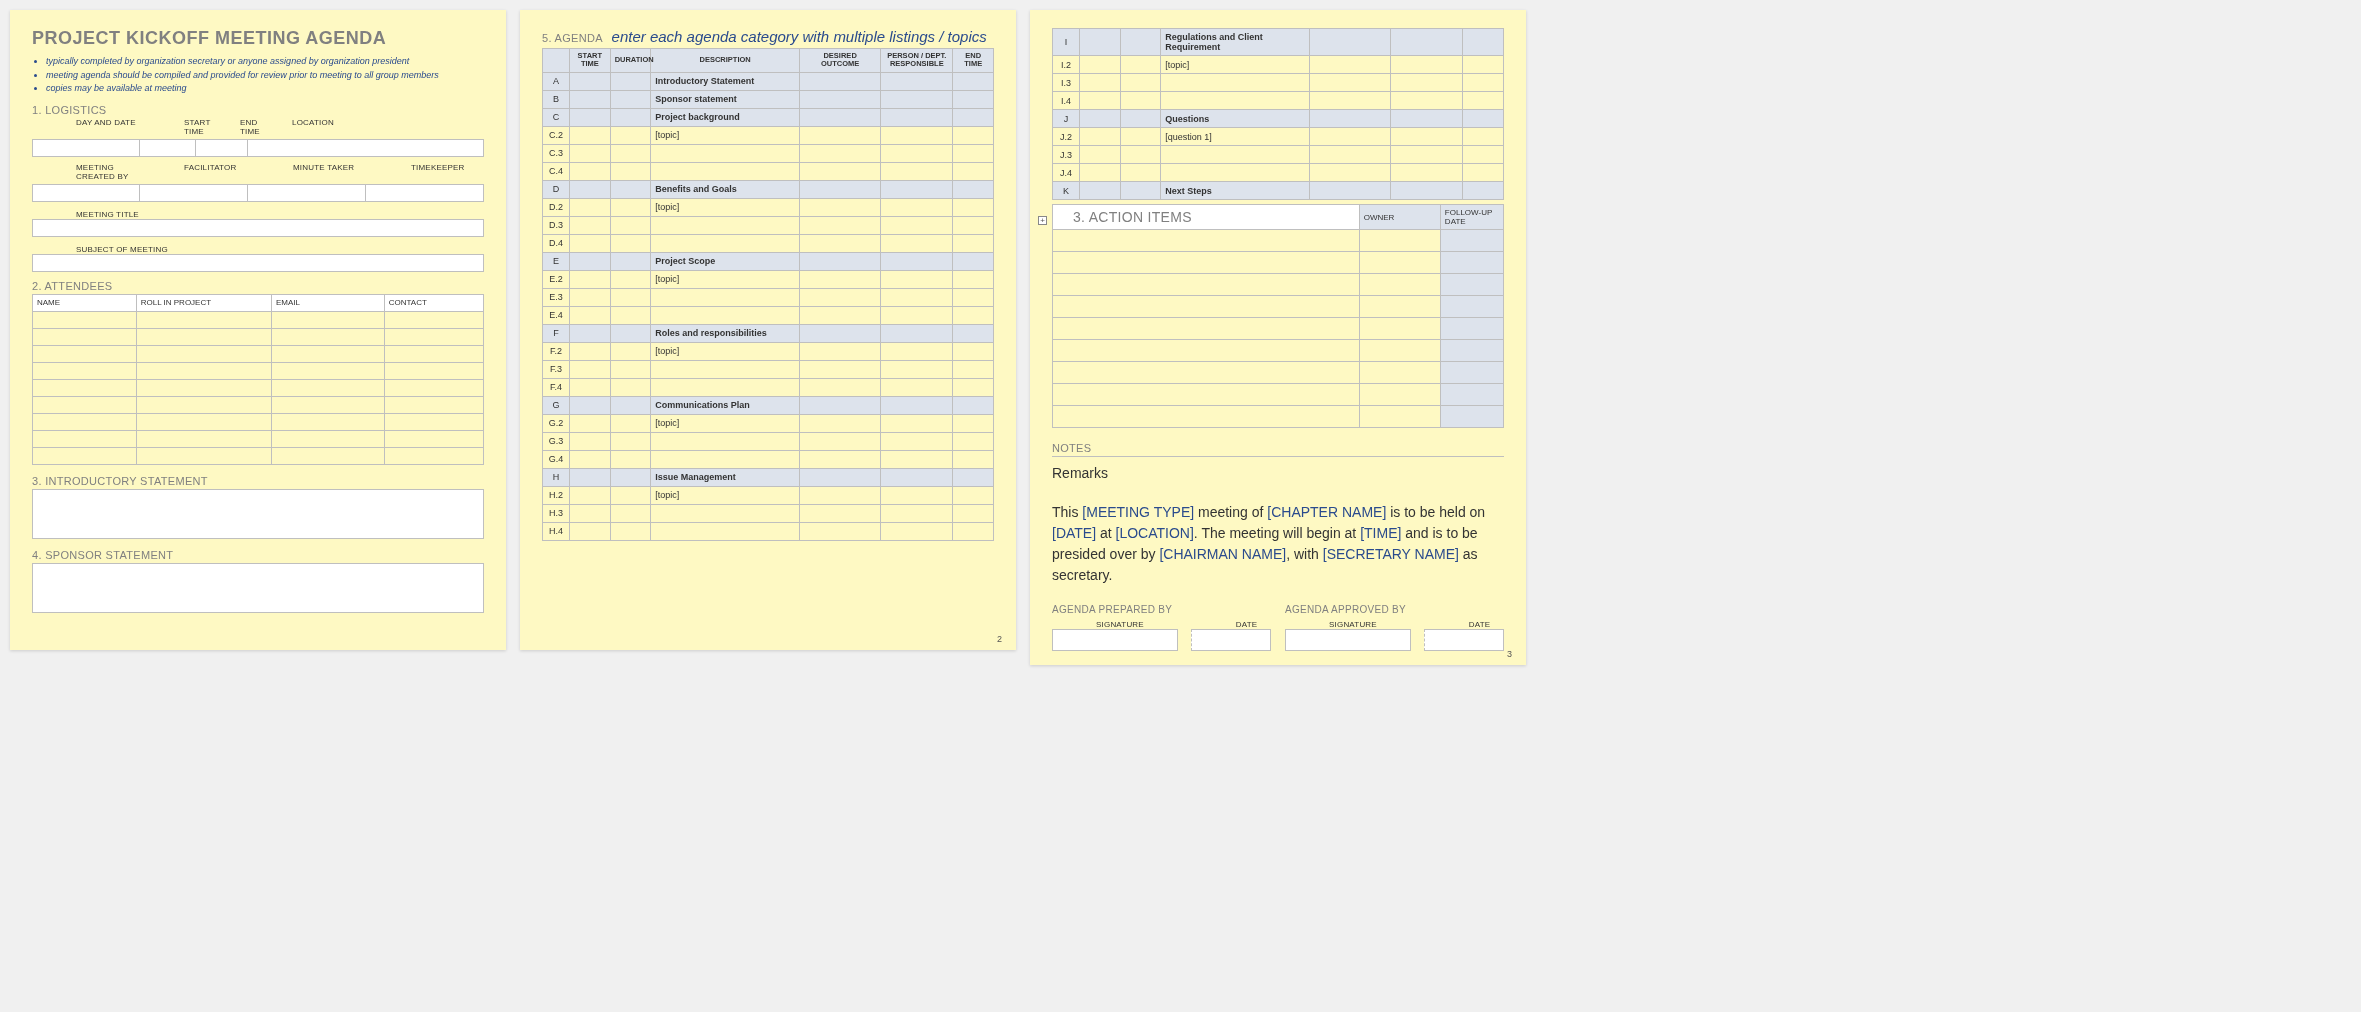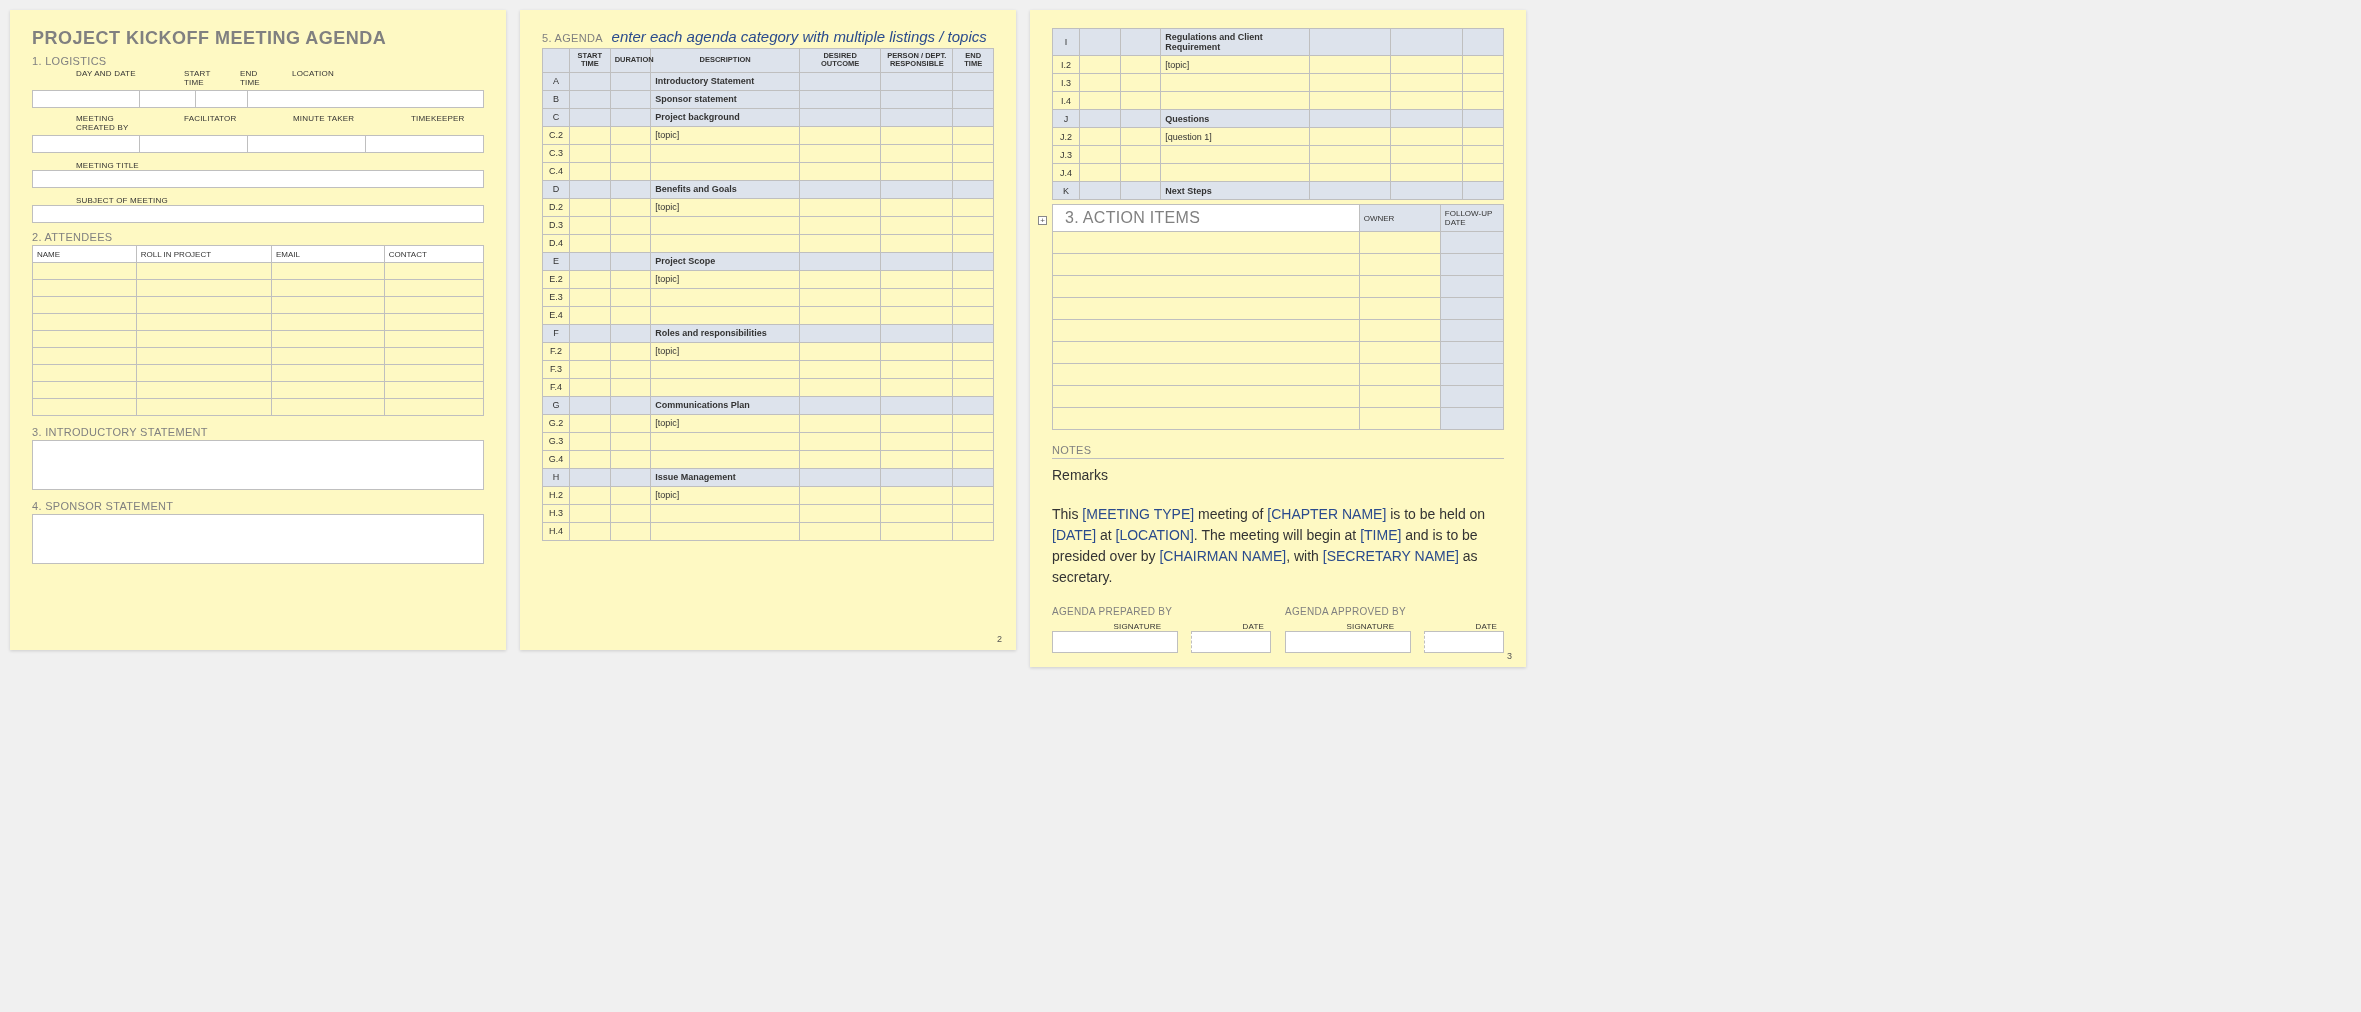--- a/index.html
+++ b/index.html
@@ -126,21 +126,21 @@
   }
   .notes-text .ph { color: #2a4b8d; }
   .sig-row { display: flex; gap: 14px; }
   .sig-block { flex: 1; }
   .sig-block .head {
     font-size: 10px;
     color: #808080;
     letter-spacing: 0.3px;
     margin-bottom: 3px;
   }
-  .sig-sub-row { display: flex; gap: 13px; text-align: center; }
+  .sig-sub-row { display: flex; gap: 13px; }
   .sig-sub-row .c1 { flex: 1.6; }
   .sig-sub-row .c2 { flex: 1; }
   .page-num {
     position: absolute;
     bottom: 6px;
     right: 14px;
     font-size: 9px;
     color: #555;
   }
   .expand-handle {
@@ -156,20 +156,25 @@
     background: #fff;
   }
 </style>
 </head>
 <body>
 
 <div class="pages">
 
   <div class="page">
     <h1 class="title">PROJECT KICKOFF MEETING AGENDA</h1>
+    <ul class="bullets">
+      <li>typically completed by organization secretary or anyone assigned by organization president</li>
+      <li>meeting agenda should be compiled and provided for review prior to meeting to all group members</li>
+      <li>copies may be available at meeting</li>
+    </ul>
 
     <div class="section-head">1. LOGISTICS</div>
     <div class="field-row">
       <div class="field-col" style="width:108px">
           <label>DAY AND DATE</label>
         </div>
       <div class="field-col" style="width:56px">
           <label>START TIME</label>
         </div>
       <div class="field-col" style="width:52px">
@@ -658,21 +663,21 @@
     <div class="expand-handle" style="top:206px">+</div>
 
     <table class="action-table" style="margin-top:4px">
       <colgroup>
           <col style="width:68%">
           <col style="width:18%">
           <col style="width:14%">
         </colgroup>
       <thead>
           <tr>
-        <th style="background:#fff;font-size:16px;color:#808080;letter-spacing:0.3px;padding:4px 12px">3. ACTION ITEMS</th>
+        <th style="background:#fff;font-size:14px;color:#808080;letter-spacing:0.3px;padding:4px 20px">3. ACTION ITEMS</th>
         <th>OWNER</th>
         <th class="center">FOLLOW-UP DATE</th>
       </tr>
         </thead>
       <tbody id="action-body">
           <tr>
             <td></td>
             <td></td>
             <td class="shade"></td>
           </tr>

